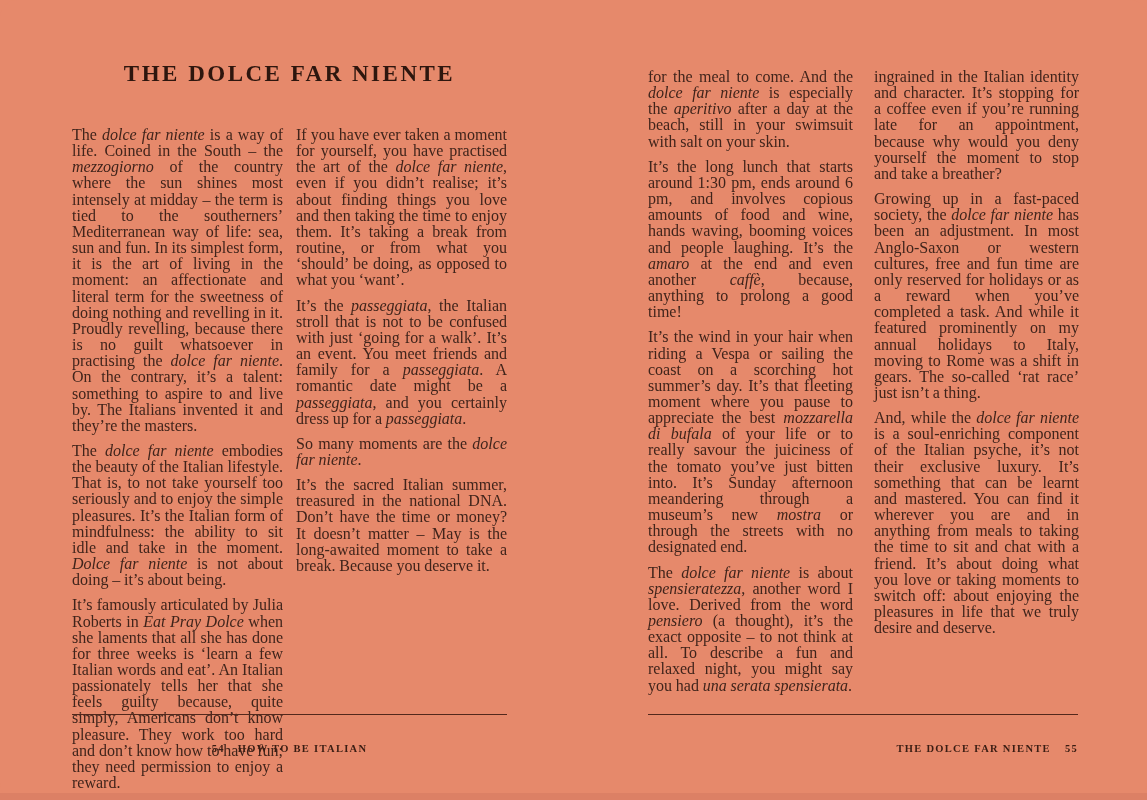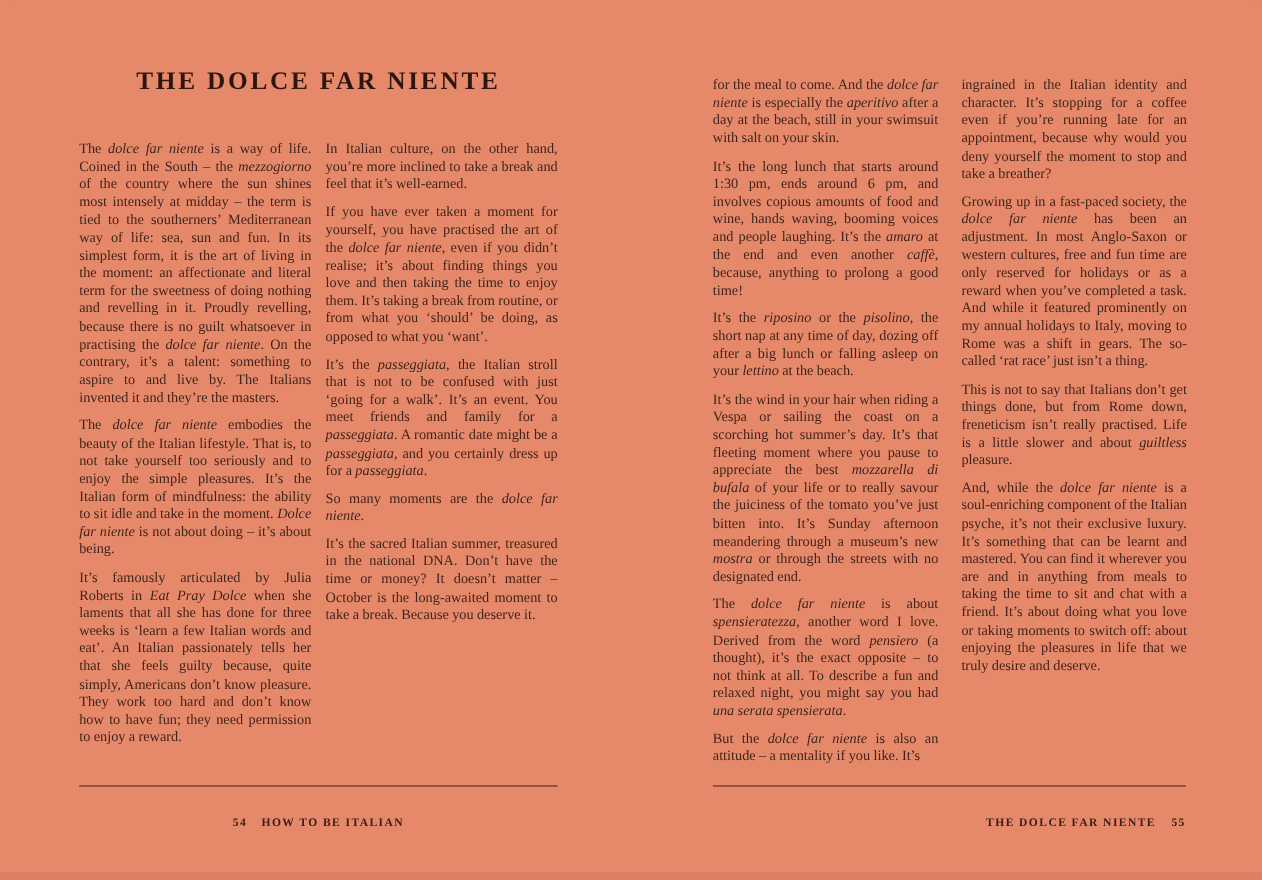--- a/index.html
+++ b/index.html
@@ -38,21 +38,21 @@
   }
 
   .columns { position: absolute; display: flex; }
   .page-left  .columns { top: 127px; left: 0; gap: 13px; }
   .page-right .columns { top: 69px;  left: 0; gap: 21px; }
   .page-left  .col { width: 211px; }
   .page-right .col { width: 205px; }
 
   .para {
     margin: 0 0 9px 0;
-    font-size: 13px;
+    font-size: 16px;
     line-height: 16.15px;
     text-align: justify;
     text-justify: inter-word;
     hyphens: auto;
     -webkit-hyphens: auto;
     word-spacing: -0.2px;
   }
   .para i { font-style: italic; }
 
   .footer { position: absolute; left: 0; right: 0; top: 714px; }
@@ -90,50 +90,46 @@
 
   <section class="page page-left">
     <h1 class="title">THE DOLCE FAR NIENTE</h1>
     <div class="columns">
       <div class="col">
           <p class="para">The <i>dolce far niente</i> is a way of life. Coined in the South – the <i>mezzogiorno</i> of the country where the sun shines most intensely at midday – the term is tied to the southerners’ Mediterranean way of life: sea, sun and fun. In its simplest form, it is the art of living in the moment: an affectionate and literal term for the sweetness of doing nothing and revelling in it. Proudly revelling, because there is no guilt whatsoever in practising the <i>dolce far niente</i>. On the contrary, it’s a talent: something to aspire to and live by. The Italians invented it and they’re the masters.</p>
           <p class="para">The <i>dolce far niente</i> embodies the beauty of the Italian lifestyle. That is, to not take yourself too seriously and to enjoy the simple pleasures. It’s the Italian form of mindfulness: the ability to sit idle and take in the moment. <i>Dolce far niente</i> is not about doing – it’s about being.</p>
           <p class="para">It’s famously articulated by Julia Roberts in <i>Eat Pray Dolce</i> when she laments that all she has done for three weeks is ‘learn a few Italian words and eat’. An Italian passionately tells her that she feels guilty because, quite simply, Americans don’t know pleasure. They work too hard and don’t know how to have fun; they need permission to enjoy a reward.</p>
         </div>
       <div class="col">
-          <p class="para">In Italian culture, on the other hand, you’re more inclined to take a break and feel that it’s well-earned.</p>
           <p class="para">If you have ever taken a moment for yourself, you have practised the art of the <i>dolce far niente</i>, even if you didn’t realise; it’s about finding things you love and then taking the time to enjoy them. It’s taking a break from routine, or from what you ‘should’ be doing, as opposed to what you ‘want’.</p>
           <p class="para">It’s the <i>passeggiata</i>, the Italian stroll that is not to be confused with just ‘going for a walk’. It’s an event. You meet friends and family for a <i>passeggiata</i>. A romantic date might be a <i>passeggiata</i>, and you certainly dress up for a <i>passeggiata</i>.</p>
           <p class="para">So many moments are the <i>dolce far niente</i>.</p>
-          <p class="para">It’s the sacred Italian summer, treasured in the national DNA. Don’t have the time or money? It doesn’t matter – October is the long-awaited moment to take a break. Because you deserve it.</p>
+          <p class="para">It’s the sacred Italian summer, treasured in the national DNA. Don’t have the time or money? It doesn’t matter – May is the long-awaited moment to take a break. Because you deserve it.</p>
         </div>
     </div>
     <div class="footer">
       <hr class="rule">
       <div class="footer-line">
         <span>54</span>
         <span>HOW TO BE ITALIAN</span>
       </div>
     </div>
   </section>
 
   <section class="page page-right">
     <div class="columns">
       <div class="col">
           <p class="para">for the meal to come. And the <i>dolce far niente</i> is especially the <i>aperitivo</i> after a day at the beach, still in your swimsuit with salt on your skin.</p>
           <p class="para">It’s the long lunch that starts around 1:30 pm, ends around 6 pm, and involves copious amounts of food and wine, hands waving, booming voices and people laughing. It’s the <i>amaro</i> at the end and even another <i>caffè</i>, because, anything to prolong a good time!</p>
-          <p class="para">It’s the <i>riposino</i> or the <i>pisolino</i>, the short nap at any time of day, dozing off after a big lunch or falling asleep on your <i>lettino</i> at the beach.</p>
           <p class="para">It’s the wind in your hair when riding a Vespa or sailing the coast on a scorching hot summer’s day. It’s that fleeting moment where you pause to appreciate the best <i>mozzarella di bufala</i> of your life or to really savour the juiciness of the tomato you’ve just bitten into. It’s Sunday afternoon meandering through a museum’s new <i>mostra</i> or through the streets with no designated end.</p>
           <p class="para">The <i>dolce far niente</i> is about <i>spensieratezza</i>, another word I love. Derived from the word <i>pensiero</i> (a thought), it’s the exact opposite – to not think at all. To describe a fun and relaxed night, you might say you had <i>una serata spensierata</i>.</p>
-          <p class="para">But the <i>dolce far niente</i> is also an attitude – a mentality if you like. It’s</p>
         </div>
       <div class="col">
           <p class="para">ingrained in the Italian identity and character. It’s stopping for a coffee even if you’re running late for an appointment, because why would you deny yourself the moment to stop and take a breather?</p>
           <p class="para">Growing up in a fast-paced society, the <i>dolce far niente</i> has been an adjustment. In most Anglo-Saxon or western cultures, free and fun time are only reserved for holidays or as a reward when you’ve completed a task. And while it featured prominently on my annual holidays to Italy, moving to Rome was a shift in gears. The so-called ‘rat race’ just isn’t a thing.</p>
-          <p class="para">This is not to say that Italians don’t get things done, but from Rome down, freneticism isn’t really practised. Life is a little slower and about <i>guiltless</i> pleasure.</p>
           <p class="para">And, while the <i>dolce far niente</i> is a soul-enriching component of the Italian psyche, it’s not their exclusive luxury. It’s something that can be learnt and mastered. You can find it wherever you are and in anything from meals to taking the time to sit and chat with a friend. It’s about doing what you love or taking moments to switch off: about enjoying the pleasures in life that we truly desire and deserve.</p>
         </div>
     </div>
     <div class="footer">
       <hr class="rule">
       <div class="footer-line">
         <span>THE DOLCE FAR NIENTE</span>
         <span>55</span>
       </div>
     </div>

